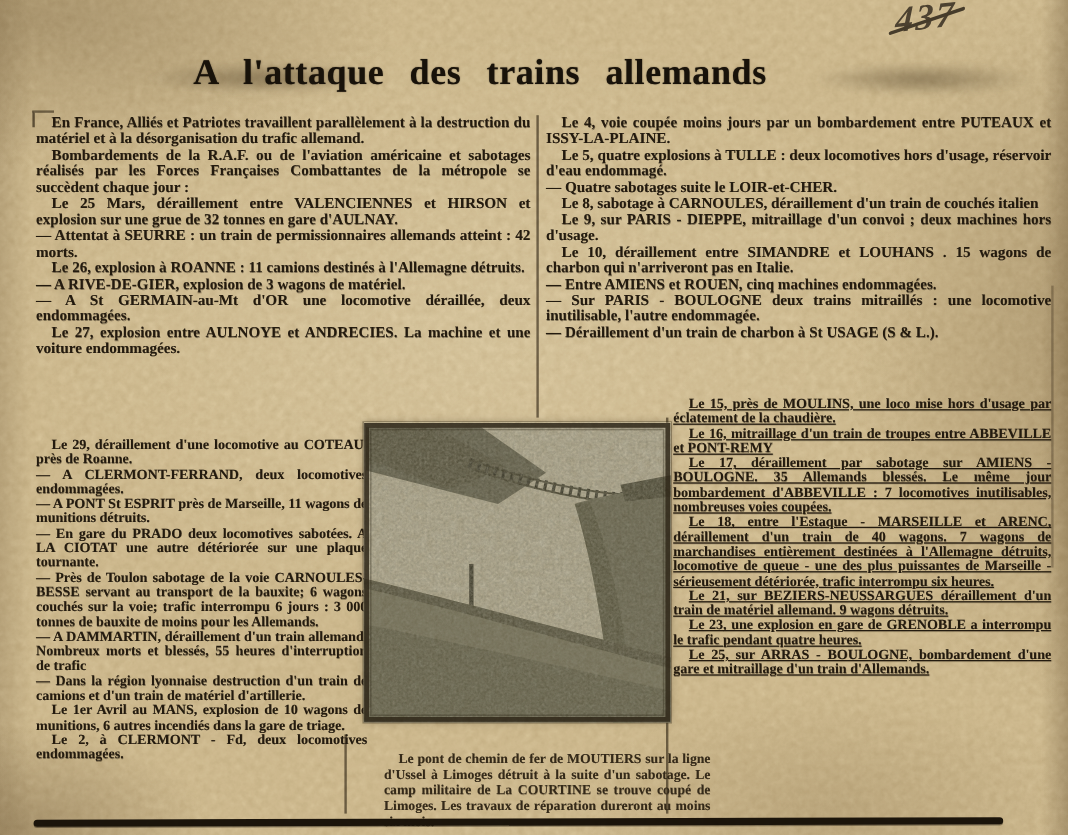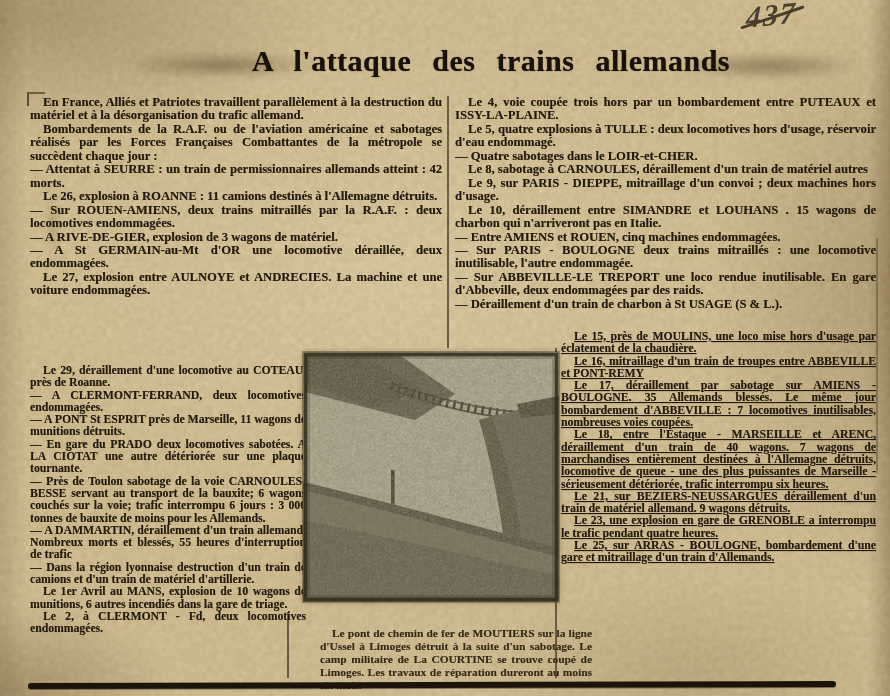--- a/index.html
+++ b/index.html
@@ -11,21 +11,21 @@
       radial-gradient(ellipse 220px 120px at 2% 99%, rgba(90,68,38,.32), transparent 70%),
       radial-gradient(ellipse 300px 140px at 78% 97%, rgba(110,86,50,.18), transparent 70%),
       radial-gradient(ellipse 520px 340px at 45% 40%, rgba(255,246,220,.22), transparent 75%),
       linear-gradient(90deg, rgba(92,70,40,.18) 0%, transparent 3%, transparent 97.5%, rgba(92,70,40,.30) 100%),
       #d8c59b;
     font-family:"Liberation Serif","DejaVu Serif",serif;
   }
   .noise{position:absolute;inset:0;width:100%;height:100%;opacity:.5;mix-blend-mode:multiply;pointer-events:none;}
   .smudge{position:absolute;background:radial-gradient(ellipse,rgba(72,56,30,.45),transparent 70%);filter:blur(3px);}
   .headline{
-    position:absolute;left:70px;top:44px;width:660px;margin:0;text-align:right;
+    position:absolute;left:70px;top:44px;width:660px;margin:0;text-align:center;
     font-size:30px;font-weight:bold;letter-spacing:.5px;word-spacing:13px;color:#19130a;
     text-shadow:0 0 1px rgba(25,18,8,.75);
   }
   .handwritten{
     position:absolute;left:746px;top:-2px;font-style:italic;font-size:30px;font-weight:bold;
     color:#43392a;transform:rotate(-6deg) skewX(-8deg);opacity:.9;letter-spacing:2px;
   }
   .handwritten::after{
     content:"";position:absolute;left:-6px;right:-8px;top:52%;height:3px;background:#3a3123;
     transform:rotate(-13deg);border-radius:2px;
@@ -73,48 +73,47 @@
   <div class="corner-mark"></div>
 
   <div class="vrule" id="vrule-main"></div>
   <div class="vrule" id="vrule-right-col"></div>
   <div class="vrule" id="vrule-caption"></div>
   <div class="vrule" id="vrule-edge"></div>
 
   <div class="col col-top" id="left-top">
       <p>En France, Alliés et Patriotes travaillent parallèlement à la destruction du matériel et à la désorganisation du trafic allemand.</p>
       <p>Bombardements de la R.A.F. ou de l'aviation américaine et sabotages réalisés par les Forces Françaises Combattantes de la métropole se succèdent chaque jour :</p>
+      <p>Le 25 Mars, déraillement entre VALENCIENNES et HIRSON et explosion sur une grue de 32 tonnes en gare d'AULNAY.</p>
       <p class="dash">— Attentat à SEURRE : un train de permissionnaires allemands atteint : 42 morts.</p>
       <p>Le 26, explosion à ROANNE : 11 camions destinés à l'Allemagne détruits.</p>
-      <p class="dash">— Sur ROUEN-AMIENS, deux trains mitraillés par la R.A.F. : deux locomotives endommagées.</p>
       <p class="dash">— A RIVE-DE-GIER, explosion de 3 wagons de matériel.</p>
       <p class="dash">— A St GERMAIN-au-Mt d'OR une locomotive déraillée, deux endommagées.</p>
       <p>Le 27, explosion entre AULNOYE et ANDRECIES. La machine et une voiture endommagées.</p>
     </div>
   <div class="col col-bottom" id="left-bottom">
       <p>Le 29, déraillement d'une locomotive au COTEAU, près de Roanne.</p>
       <p class="dash">— A CLERMONT-FERRAND, deux locomotives endommagées.</p>
       <p class="dash">— A PONT St ESPRIT près de Marseille, 11 wagons de munitions détruits.</p>
       <p class="dash">— En gare du PRADO deux locomotives sabotées. A LA CIOTAT une autre détériorée sur une plaque tournante.</p>
       <p class="dash">— Près de Toulon sabotage de la voie CARNOULES-BESSE servant au transport de la bauxite; 6 wagons couchés sur la voie; trafic interrompu 6 jours : 3 000 tonnes de bauxite de moins pour les Allemands.</p>
       <p class="dash">— A DAMMARTIN, déraillement d'un train allemand. Nombreux morts et blessés, 55 heures d'interruption de trafic</p>
       <p class="dash">— Dans la région lyonnaise destruction d'un train de camions et d'un train de matériel d'artillerie.</p>
       <p>Le 1er Avril au MANS, explosion de 10 wagons de munitions, 6 autres incendiés dans la gare de triage.</p>
       <p>Le 2, à CLERMONT - Fd, deux locomotives endommagées.</p>
     </div>
   <div class="col col-top" id="right-top">
-      <p>Le 4, voie coupée trois hors par un bombardement entre PUTEAUX et ISSY-LA-PLAINE.</p>
+      <p>Le 4, voie coupée moins jours par un bombardement entre PUTEAUX et ISSY-LA-PLAINE.</p>
       <p>Le 5, quatre explosions à TULLE : deux locomotives hors d'usage, réservoir d'eau endommagé.</p>
-      <p class="dash">— Quatre sabotages dans le LOIR-et-CHER.</p>
-      <p>Le 8, sabotage à CARNOULES, déraillement d'un train de matériel autres</p>
+      <p class="dash">— Quatre sabotages suite le LOIR-et-CHER.</p>
+      <p>Le 8, sabotage à CARNOULES, déraillement d'un train de couchés italien</p>
       <p>Le 9, sur PARIS - DIEPPE, mitraillage d'un convoi ; deux machines hors d'usage.</p>
       <p>Le 10, déraillement entre SIMANDRE et LOUHANS . 15 wagons de charbon qui n'arriveront pas en Italie.</p>
       <p class="dash">— Entre AMIENS et ROUEN, cinq machines endommagées.</p>
       <p class="dash">— Sur PARIS - BOULOGNE deux trains mitraillés : une locomotive inutilisable, l'autre endommagée.</p>
-      <p class="dash">— Sur ABBEVILLE-LE TREPORT une loco rendue inutilisable. En gare d'Abbeville, deux endommagées par des raids.</p>
       <p class="dash">— Déraillement d'un train de charbon à St USAGE (S &amp; L.).</p>
     </div>
   <div class="col col-bottom" id="right-bottom">
       <p>Le 15, près de MOULINS, une loco mise hors d'usage par éclatement de la chaudière.</p>
       <p>Le 16, mitraillage d'un train de troupes entre ABBEVILLE et PONT-REMY</p>
       <p>Le 17, déraillement par sabotage sur AMIENS - BOULOGNE. 35 Allemands blessés. Le même jour bombardement d'ABBEVILLE : 7 locomotives inutilisables, nombreuses voies coupées.</p>
       <p>Le 18, entre l'Estaque - MARSEILLE et ARENC, déraillement d'un train de 40 wagons. 7 wagons de marchandises entièrement destinées à l'Allemagne détruits, locomotive de queue - une des plus puissantes de Marseille - sérieusement détériorée, trafic interrompu six heures.</p>
       <p>Le 21, sur BEZIERS-NEUSSARGUES déraillement d'un train de matériel allemand. 9 wagons détruits.</p>
       <p>Le 23, une explosion en gare de GRENOBLE a interrompu le trafic pendant quatre heures.</p>
       <p>Le 25, sur ARRAS - BOULOGNE, bombardement d'une gare et mitraillage d'un train d'Allemands.</p>

